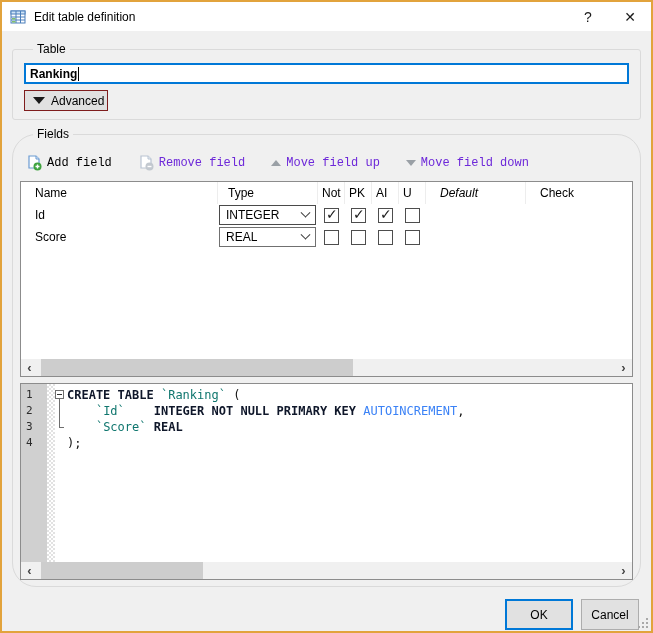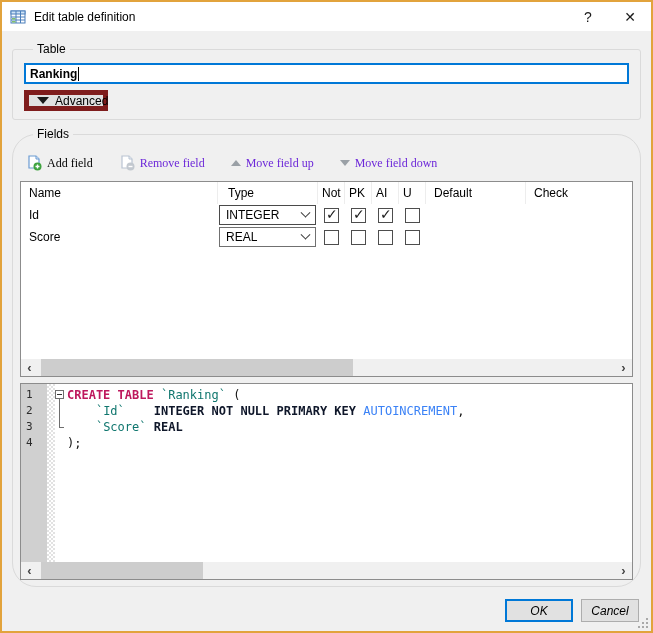--- a/index.html
+++ b/index.html
@@ -23,46 +23,46 @@
                           padding:0 4px; font-size:12px; }
   .gb-table { margin-top:18px; height:71px; padding:13px 11px 0 11px; }
   .gb-fields { margin-top:14px; height:453px; padding:16px 7px 0 7px;border-radius:24px; }
 
   
   .name-input { height:21px; background:#fff; border:2px solid #0078D7; display:flex;
                 align-items:center; padding:4px 4px; font-weight:bold; }
   .caret { display:inline-block; width:1px; height:14px; background:#000; margin-left:1px; }
 
   .advanced-btn { margin-top:6px; width:84px; height:21px; background:#E1E1E1;
-                  border:5px solid #7f1d1d; display:flex; align-items:center; gap:6px;
+                  border:1px solid #7f1d1d; display:flex; align-items:center; gap:6px;
                   padding:0 8px; font-size:12px; }
   .tri-down-black { width:0; height:0; border-left:6px solid transparent;
                     border-right:6px solid transparent; border-top:7px solid #1a1a1a; }
 
   
   .toolbar { display:flex; align-items:center; height:24px; gap:26px; padding-left:6px; }
   .tool-btn { display:flex; align-items:center; gap:5px; background:transparent; border:none;
-              font-size:12px; font-family:Liberation Serif, serif; }
+              font-size:12px; font-family:Liberation Mono, monospace; }
   .tool-btn.disabled { color:#6d28d9; }
   .tri-up-gray { width:0; height:0; border-left:5px solid transparent; border-right:5px solid transparent;
                  border-bottom:6px solid #9aa0a6; }
   .tri-down-gray { width:0; height:0; border-left:5px solid transparent; border-right:5px solid transparent;
                    border-top:6px solid #9aa0a6; }
 
   
   .fields-table-wrap { margin-top:6px; height:196px; border:1px solid #8C8C8C; background:#fff;
                        display:flex; flex-direction:column; }
   .ft-grid { flex:1; overflow:hidden; }
   .ft-row { display:flex; height:22px; align-items:center; }
   .ft-row.header .cell { font-size:12px; border-right:1px solid #ededed; height:100%;
                          display:flex; align-items:center; }
-  .cell { padding-left:8px; }
+  .cell { padding-left:14px; }
   .c-name { width:197px; } .c-type { width:100px; padding-left:0; }
   .c-chk  { width:27px; padding-left:4px; display:flex; }
-  .c-def  { width:100px; } .c-check { flex:1; border-right:none !important; }
+  .c-def  { width:100px;font-style:italic; } .c-check { flex:1; border-right:none !important; }
 
   .combo { margin-left:1px; width:97px; height:20px; background:#fff; border:1px solid #707070;
            display:flex; align-items:center; justify-content:space-between; padding:0 6px; }
   .combo.current { border-color:#4a4a4a;align-items:center; }
   .chev { width:7px; height:7px; border-right:1.4px solid #3a3a3a; border-bottom:1.4px solid #3a3a3a;
           transform:rotate(45deg) translate(-2px,-2px); }
 
   .checkbox { width:15px; height:15px; border:1px solid #4d4d4d; background:#fff; margin-left:2px;
               position:relative; }
   .checkbox[data-checked="true"]::after { content:"✓"; position:absolute; left:1px; top:-3px;
@@ -89,29 +89,29 @@
   .foldcol { width:12px; position:relative; background:#fff; }
   .fold-box { position:absolute; left:0; top:6px; width:9px; height:9px; border:1px solid #6e6e6e;
               background:#fff; }
   .fold-box::after { content:""; position:absolute; left:1px; top:3px; width:5px; height:1px;
               background:#333; }
   .fold-vline { position:absolute; left:4px; top:15px; width:1px; height:28px; background:#6e6e6e; }
   .fold-tick { position:absolute; left:4px; top:43px; width:5px; height:1px; background:#6e6e6e; }
   .code { flex:1; padding-top:3px; line-height:16px; white-space:pre; }
   .code-line { height:16px; }
   .tok-kw  { color:#0f172a; font-weight:bold; }
-  .tok-kw2 { color:#be185d; font-weight:bold; }
+  .tok-kw2 { color:#0f172a; font-weight:bold; }
   .tok-kw3 { color:#3b82f6; }
   .tok-id  { color:#0f766e; }
   .tok-pl  { color:#101010; }
 
   
   .btn-row { display:flex; justify-content:flex-end; gap:8px; margin:12px 12px 0 0; }
-  .btn { height:23px; background:#E1E1E1; border:1px solid #ADADAD; font-size:12px;
-         font-family:inherit; display:flex; align-items:center; justify-content:center;font-style:italic; }
+  .btn { height:31px; background:#E1E1E1; border:1px solid #ADADAD; font-size:12px;
+         font-family:inherit; display:flex; align-items:center; justify-content:center; }
   .btn-ok { width:68px; border:2px solid #0078D7; }
   .btn-cancel { width:58px; }
 
   .size-grip { position:absolute; right:3px; bottom:3px; width:12px; height:12px; }
   .size-grip i { position:absolute; width:2px; height:2px; background:#A9A9A9; }
 </style>
 </head>
 <body>
 
 <div class="window">

